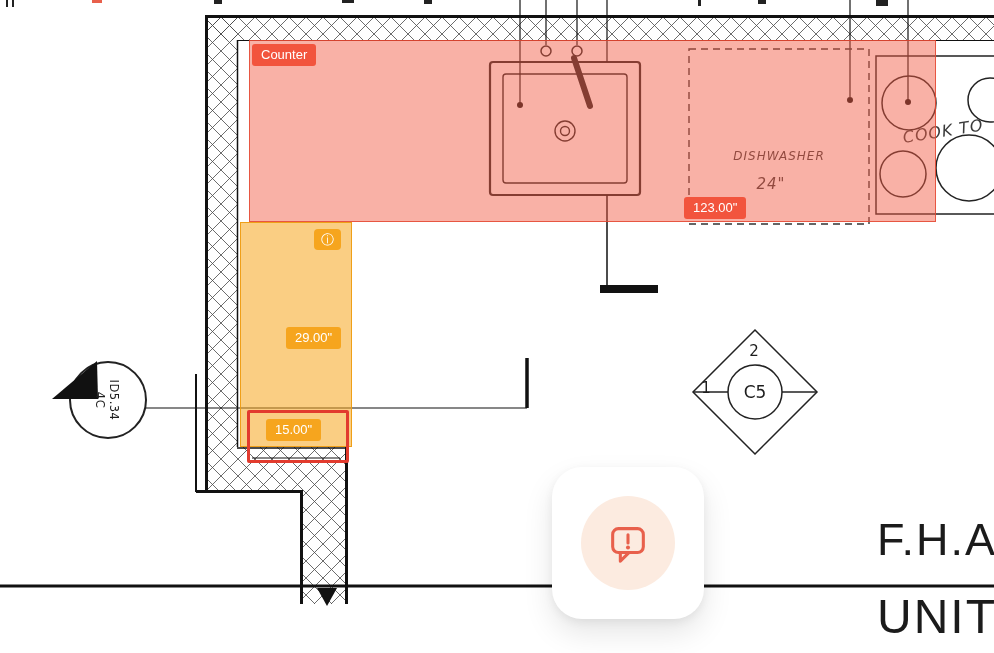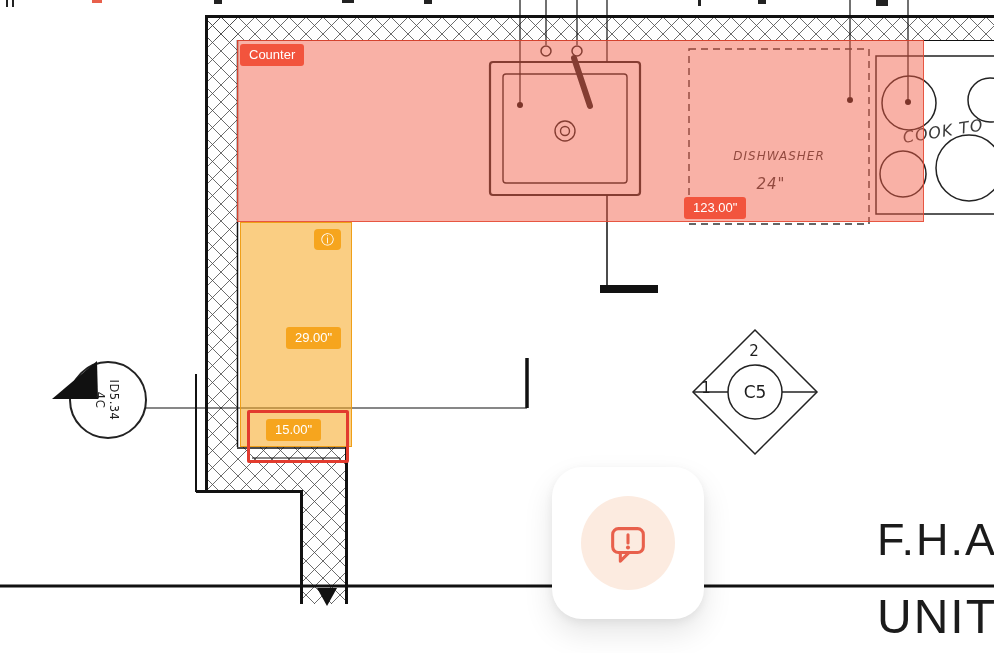--- a/index.html
+++ b/index.html
@@ -18,21 +18,21 @@
   .plan-text{color:#3a3a3a;font-family:"DejaVu Sans",sans-serif;font-style:italic;
              letter-spacing:1px;white-space:nowrap;transform:translate(-50%,-50%);}
   .marker-text{color:#1d1d1d;font-family:"DejaVu Sans",sans-serif;white-space:nowrap;
                transform:translate(-50%,-50%);}
   .elev-text{color:#1d1d1d;font-family:"DejaVu Sans",sans-serif;font-size:11.5px;
              line-height:1.2;text-align:center;letter-spacing:.5px;white-space:nowrap;
              transform:translate(-50%,-50%) rotate(90deg);}
   .big-title{color:#1b1b1b;letter-spacing:2px;white-space:nowrap;font-weight:400;}
 
   
-  .overlay-counter{left:237px;top:40px;width:687px;height:182px;
+  .overlay-counter{left:249px;top:40px;width:687px;height:182px;
     background:rgba(243,92,70,.48);border:1px solid rgba(228,70,48,.85);}
   .overlay-cabinet{left:240px;top:222px;width:112px;height:225px;
     background:rgba(246,165,30,.55);border:1px solid rgba(238,156,18,.95);}
 
   .badge{position:absolute;color:#fff;font-size:13px;line-height:1;
     padding:4px 9px 5px;border-radius:3px;white-space:nowrap;}
   .badge.red{background:var(--c-counter);}
   .badge.amber{background:var(--c-amber);}
 
   .info-chip{left:314px;top:229px;width:27px;height:21px;border-radius:4px;

